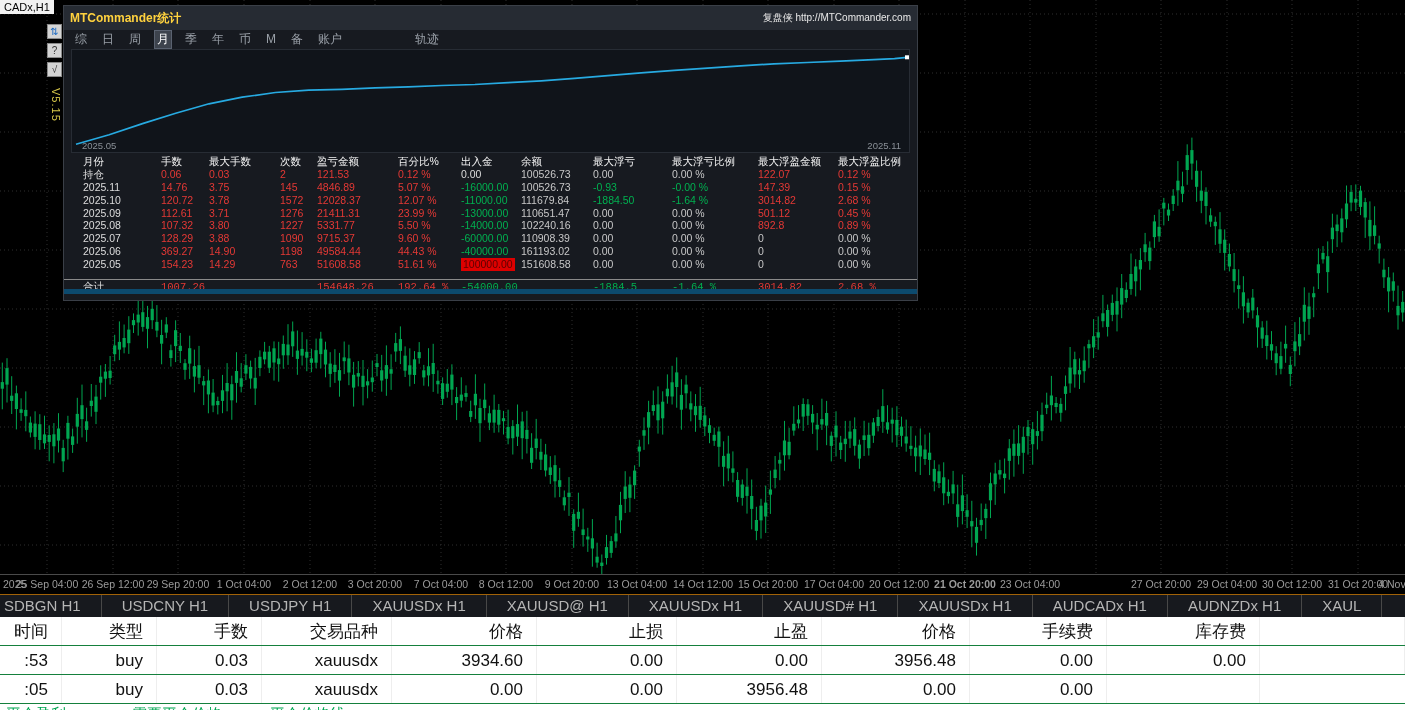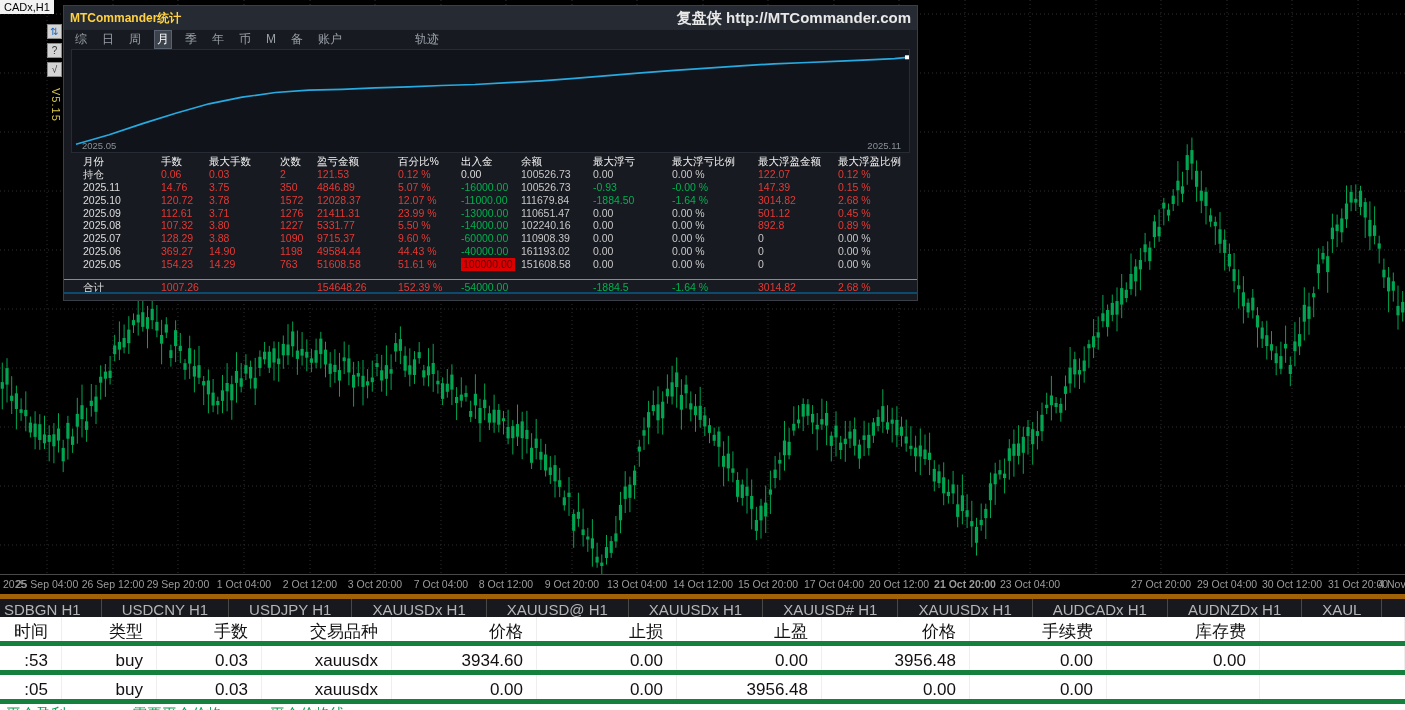--- a/index.html
+++ b/index.html
@@ -23,50 +23,50 @@
     display:flex; align-items:center; justify-content:center; cursor:pointer; }
   #version { position:absolute; left:50px; top:88px; z-index:6; writing-mode:vertical-rl;
     color:#d8c84a; font-size:11px; letter-spacing:1px; }
 
   
   #stats { position:absolute; left:63px; top:5px; width:855px; height:296px; z-index:5;
     background:#171a20; border:1px solid #3a3f47; font-size:10.5px; overflow:hidden; }
   #stats-titlebar { height:16px; background:#262b33; display:flex; justify-content:space-between;
     align-items:center; padding:12px 6px; }
   #stats-title { color:#ffd23e; font-size:12px; font-weight:bold; }
-  #stats-site { color:#e8e8e8; font-size:15px;font-weight:bold; }
+  #stats-site { color:#e8e8e8; font-size:10px; }
   #stats-tabs { height:18px; display:flex; align-items:center; gap:11px; padding-left:9px;
     color:#9aa0a8; font-size:12px; }
   .stab { cursor:pointer; padding:0 2px; }
   .stab.active { color:#fff; background:#3d434d; border:1px solid #5a6270; }
   #equity { position:relative; margin:1px 7px 0 7px; height:104px; background:#10141a;
     border:1px solid #272c34; }
   #equity .ax { position:absolute; bottom:1px; color:#8a9097; font-size:9.5px; }
   #equity .ax-l { left:10px; } #equity .ax-r { right:8px; }
   #stats-table { margin-top:2px; }
   .srow { display:grid; grid-template-columns:78px 48px 71px 37px 81px 63px 60px 72px 79px 86px 80px 1fr;
     padding-left:19px; height:12.9px; line-height:12.9px; white-space:nowrap; }
   .srow .cell { overflow:hidden; }
   .srow.head { color:#f2f2f2; }
-  .srow.total { border-top:1px solid #8a8a8a; border-bottom:2px solid #0c4a6e;
-    height:15px; line-height:14px; margin-top:8px; }
+  .srow.total { border-top:1px solid #8a8a8a; border-bottom:5px solid #0c4a6e;
+    height:15px; line-height:14px; margin-top:8px;font-family:Liberation Mono, monospace; }
   .c-w { color:#dcdcdc; } .c-s { color:#c7c7c7; } .c-r { color:#e53935; } .c-g { color:#00b050; }
   .c-hl { background:#dd0000; color:#5c0000; width:fit-content; padding:0 2px; }
 
   
   #symbol-tabs { position:absolute; left:0; top:594px; width:1405px; height:23px; z-index:3;
-    background:#17191e; border-top:5px solid #a16207; display:flex; overflow:hidden; }
+    background:#17191e; border-top:1px solid #a16207; display:flex; overflow:hidden; }
   .symtab { color:#b5b5b5; font-size:15px; line-height:22px; padding:0 20px;
     border-right:1px solid #484848; white-space:nowrap; cursor:pointer; }
 
   
   #trade-panel { position:absolute; left:0; top:617px; width:1405px; height:93px; z-index:4;
     background:#fff; color:#111; font-size:17px; overflow:hidden; }
   .trow { display:grid; grid-template-columns:62px 95px 105px 130px 145px 140px 145px 148px 137px 153px 1fr;
-    height:29px; line-height:29px; border-bottom:5px solid #15803d; background:#fff; }
+    height:29px; line-height:29px; border-bottom:1px solid #15803d; background:#fff; }
   .trow span { text-align:right; padding-right:13px; border-right:1px solid #eeeeee; overflow:hidden; white-space:nowrap; }
   #trade-footer { position:relative; height:8px; overflow:hidden; }
   #trade-footer span { position:absolute; top:0; color:#00a651; font-size:15px; line-height:20px; white-space:nowrap; }
 </style>
 </head>
 <body>
 
 <div id="root">
 
   <svg id="candles" width="1405" height="574">
@@ -791,21 +791,21 @@
           <span class="cell c-s">100526.73</span>
           <span class="cell c-s">0.00</span>
           <span class="cell c-s">0.00 %</span>
           <span class="cell c-r">122.07</span>
           <span class="cell c-r">0.12 %</span>
         </div>
         <div class="srow ">
           <span class="cell c-w">2025.11</span>
           <span class="cell c-r">14.76</span>
           <span class="cell c-r">3.75</span>
-          <span class="cell c-r">350</span>
+          <span class="cell c-r">145</span>
           <span class="cell c-r">4846.89</span>
           <span class="cell c-r">5.07 %</span>
           <span class="cell c-g">-16000.00</span>
           <span class="cell c-s">100526.73</span>
           <span class="cell c-g">-0.93</span>
           <span class="cell c-g">-0.00 %</span>
           <span class="cell c-r">147.39</span>
           <span class="cell c-r">0.15 %</span>
         </div>
         <div class="srow ">
@@ -891,21 +891,21 @@
           <span class="cell c-s">0.00 %</span>
           <span class="cell c-s">0</span>
           <span class="cell c-s">0.00 %</span>
         </div>
         <div class="srow total">
           <span class="cell c-w">合计</span>
           <span class="cell c-r">1007.26</span>
           <span class="cell c-w"></span>
           <span class="cell c-w"></span>
           <span class="cell c-r">154648.26</span>
-          <span class="cell c-r">152.39 %</span>
+          <span class="cell c-r">192.64 %</span>
           <span class="cell c-g">-54000.00</span>
           <span class="cell c-w"></span>
           <span class="cell c-g">-1884.5</span>
           <span class="cell c-g">-1.64 %</span>
           <span class="cell c-r">3014.82</span>
           <span class="cell c-r">2.68 %</span>
         </div>
       </div>
   </div>
 

